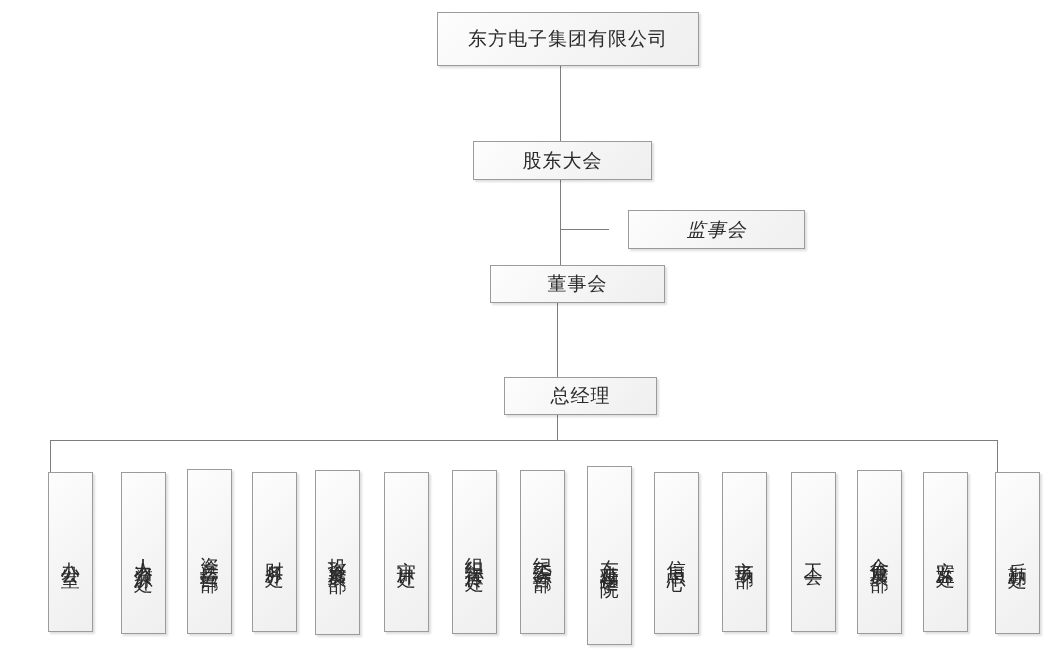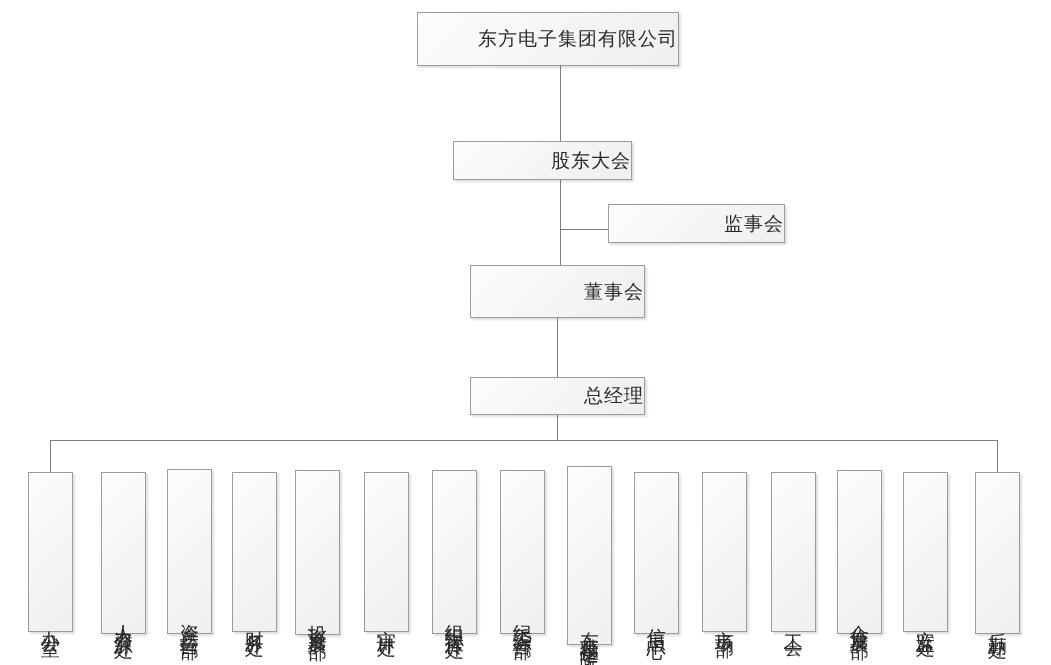--- a/index.html
+++ b/index.html
@@ -20,23 +20,24 @@
   }
 
   
   .node {
     position: absolute;
     background: linear-gradient(135deg, #fdfdfd 0%, #f4f4f4 60%, #efefef 100%);
     border: 1px solid #9b9b9b;
     box-shadow: 2px 2px 2px rgba(0,0,0,0.13);
     display: flex;
     align-items: center;
-    justify-content: flex-end;
+    justify-content: center;
     color: #2a2a2a;
     line-height: 1.12;
+    margin-left: 20px;
   }
   .node.h {               
     font-size: 19px;
     letter-spacing: 1px;
   }
   .node.v {               
     font-size: 19px;
     writing-mode: vertical-rl;
     text-orientation: upright;
     letter-spacing: 4px;
@@ -75,29 +76,29 @@
   <div class="conn vert" style="left:997px; top:440px; height:32px;"></div>
 
   <div class="node h" style="left:417px; top:12px; width:262px; height:54px;">
     <span class="label">东方电子集团有限公司</span>
   </div>
 
   <div class="node h" style="left:453px; top:141px; width:179px; height:39px;">
     <span class="label">股东大会</span>
   </div>
 
-  <div class="node h" style="left:608px; top:204px; width:177px; height:39px;">
+  <div class="node h" style="left:608px; top:210px; width:177px; height:39px;font-style:italic;">
     <span class="label">监事会</span>
   </div>
 
-  <div class="node h" style="left:470px; top:265px; width:175px; height:53px;">
+  <div class="node h" style="left:470px; top:265px; width:175px; height:38px;">
     <span class="label">董事会</span>
   </div>
 
-  <div class="node h" style="left:470px; top:377px; width:175px; height:38px;">
+  <div class="node h" style="left:484px; top:377px; width:153px; height:38px;">
     <span class="label">总经理</span>
   </div>
 
   <div class="node v" style="left:28px; top:472px; width:45px; height:160px;">
     <span class="label">办公室</span>
   </div>
 
   <div class="node v" style="left:101px; top:472px; width:45px; height:162px;">
     <span class="label">人力资源处</span>
   </div>

